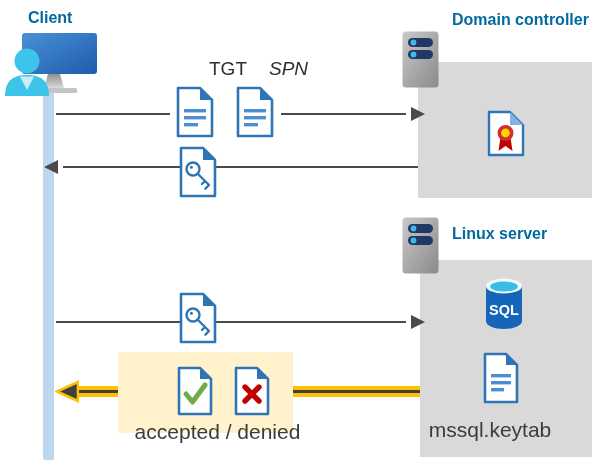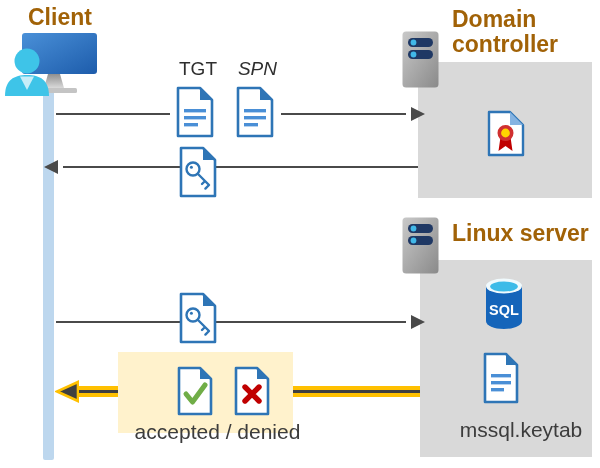--- a/index.html
+++ b/index.html
@@ -12,22 +12,22 @@
     --arrow-gray:#4A4A4A;
     --check-green:#70AD47;
     --cross-red:#C00000;
   }
   html,body{margin:0;padding:0;background:#fff;}
   .stage{
     position:relative;width:600px;height:468px;background:#fff;overflow:hidden;
     font-family:"Liberation Sans", sans-serif;color:#1a1a1a;
   }
   .abs{position:absolute;}
-  .title{font-size:23px;font-weight:bold;color:#a16207;line-height:25px;}
-  .small-label{font-size:19px;color:#2e2e2e;text-align:right;}
+  .title{font-size:16px;font-weight:bold;color:#0369a1;line-height:25px;}
+  .small-label{font-size:19px;color:#2e2e2e;text-align:left;margin-left:36px;}
   .gray-box{background:var(--box-gray);}
   .lifeline{background:var(--lifeline-blue);border-radius:2px;}
   .arrow{height:0;}
   .arrow .shaft{position:absolute;top:6px;height:2.4px;background:var(--arrow-gray);}
   .head-right{position:absolute;right:-13px;top:0;width:0;height:0;
     border-left:14px solid var(--arrow-gray);border-top:7px solid transparent;border-bottom:7px solid transparent;}
   .head-left{position:absolute;left:-13px;top:0;width:0;height:0;
     border-right:14px solid var(--arrow-gray);border-top:7px solid transparent;border-bottom:7px solid transparent;}
   .yellow-arrow{height:11px;}
   .yellow-arrow .band{position:absolute;left:16px;right:0;top:0;height:11px;background:var(--arrow-gold);}
@@ -182,17 +182,17 @@
   <div class="abs title" style="left:28px;top:5px;">Client</div>
 
   <div class="abs title" style="left:452px;top:221px;width:148px;">Linux server</div>
 
   <div class="abs title" style="left:452px;top:7px;width:145px;">Domain controller</div>
 
   <div class="abs small-label" style="left:173px;top:58px;width:44px;">TGT</div>
 
   <div class="abs small-label" style="left:233px;top:58px;width:44px;font-style:italic;">SPN</div>
 
-  <div class="abs caption" style="left:447px;top:418px;width:148px;">mssql.keytab</div>
+  <div class="abs caption" style="left:416px;top:418px;width:148px;">mssql.keytab</div>
 
   <div class="abs caption" style="left:115px;top:420px;width:205px;">accepted / denied</div>
 
 </div>
 
 </body></html>

